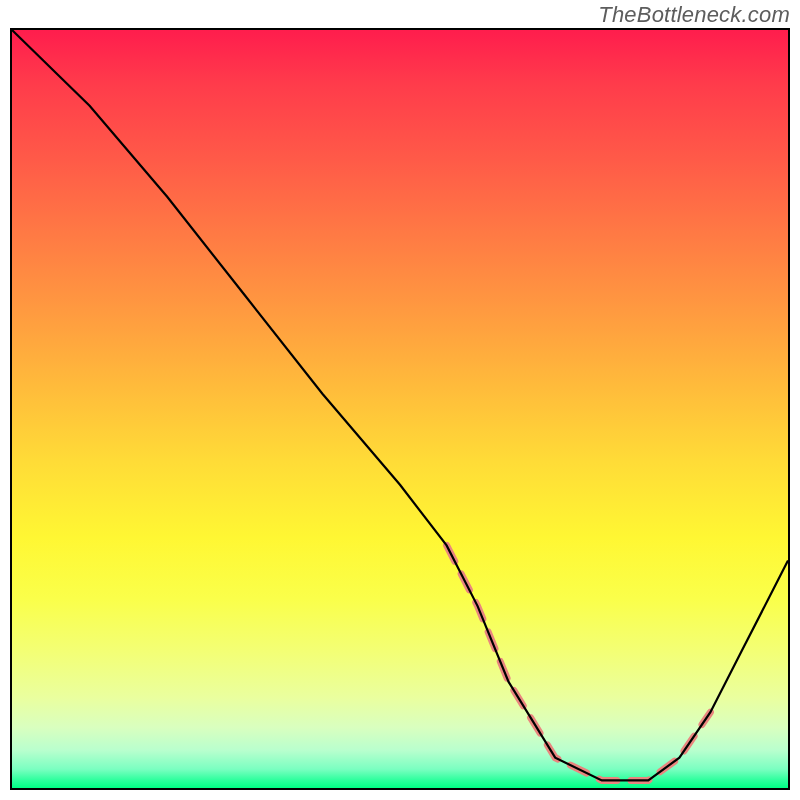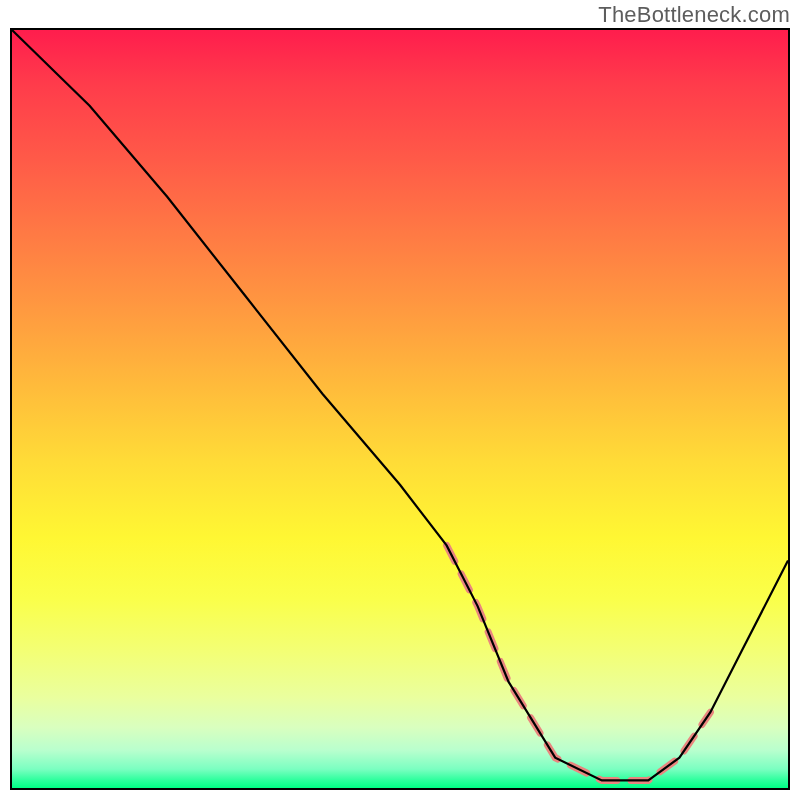--- a/index.html
+++ b/index.html
@@ -8,20 +8,21 @@
     width: 800px;
     height: 800px;
     background: #fff;
     font-family: Arial, Helvetica, sans-serif;
     overflow: hidden;
   }
   .wrap {
     position: relative;
     width: 800px;
     height: 800px;
+    font-style: italic;
   }
   .watermark {
     position: absolute;
     top: 2px;
     right: 10px;
     font-size: 22px;
     color: #5d5d5d;
     letter-spacing: 0.2px;
     font-weight: 400;
     z-index: 5;

